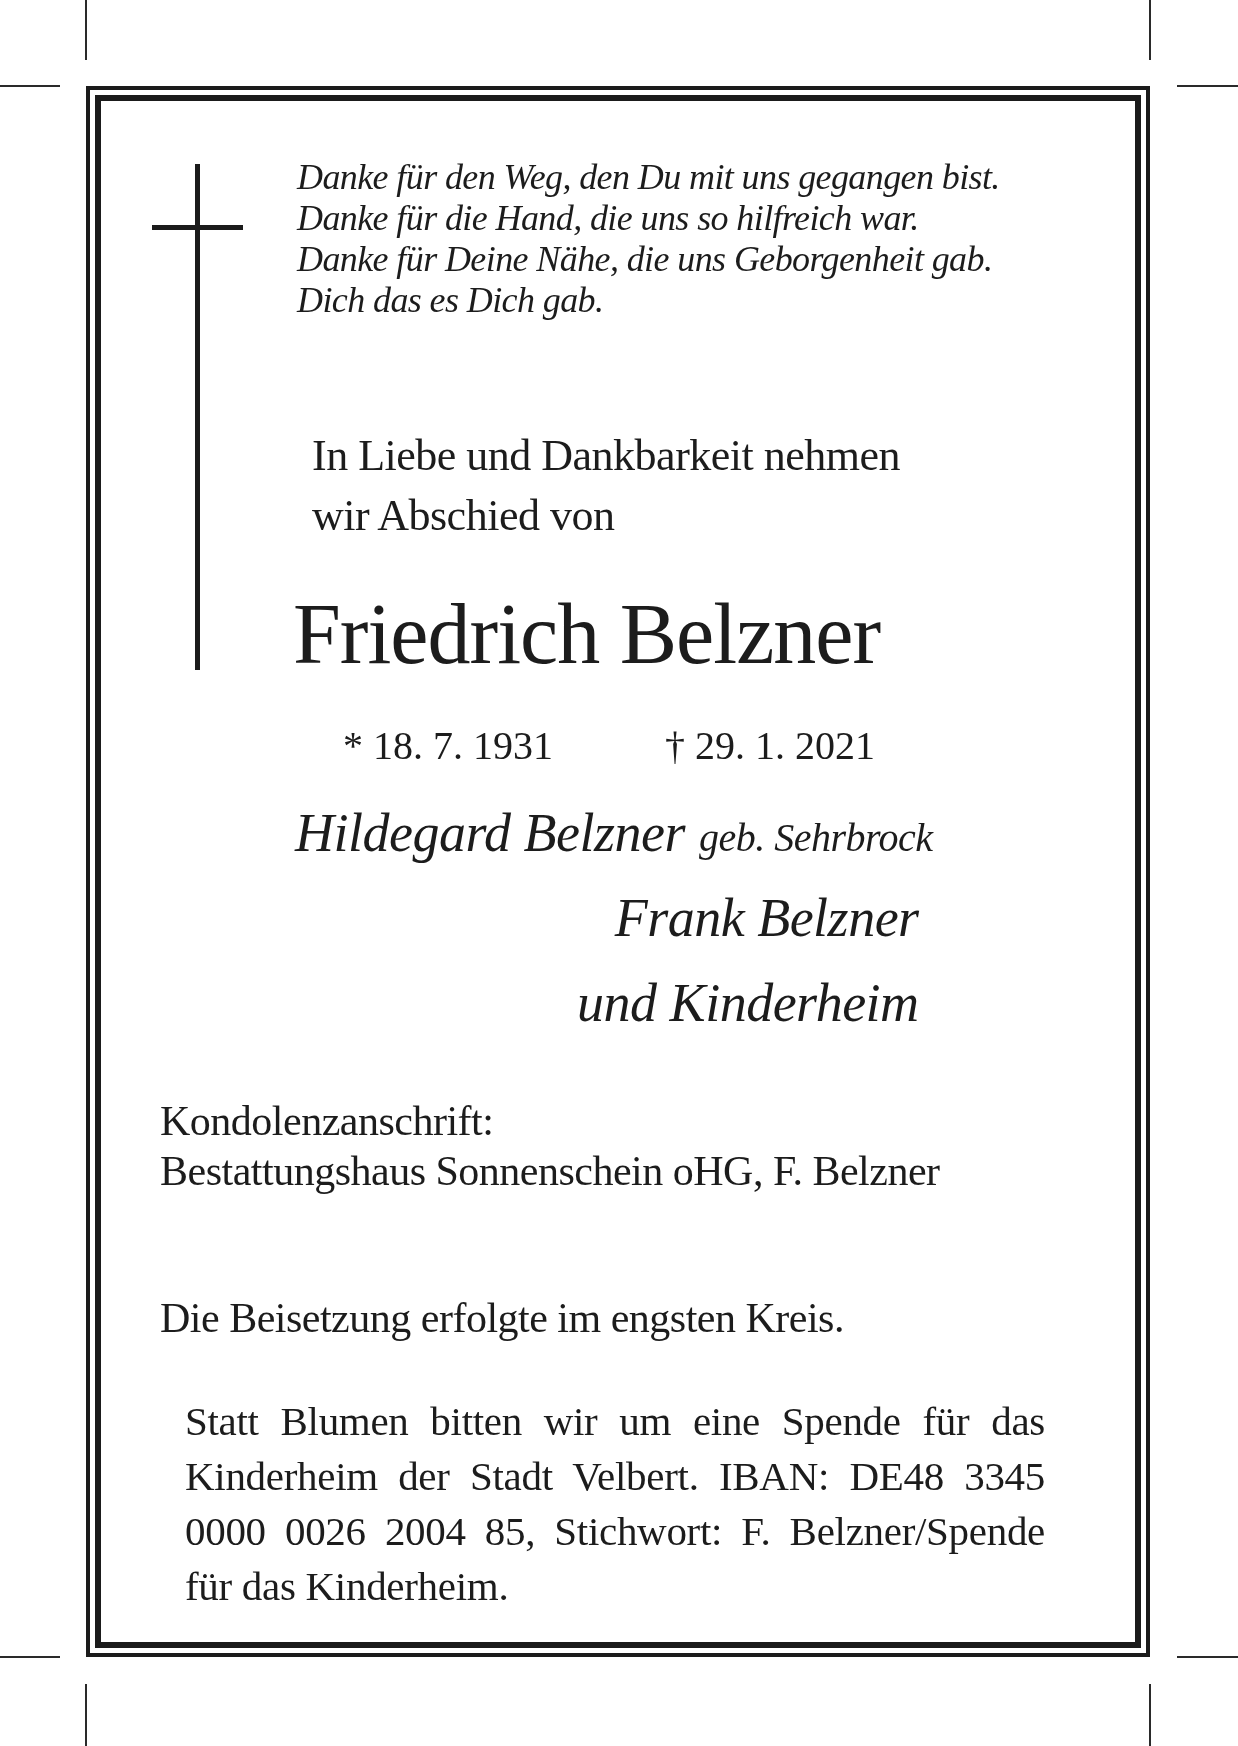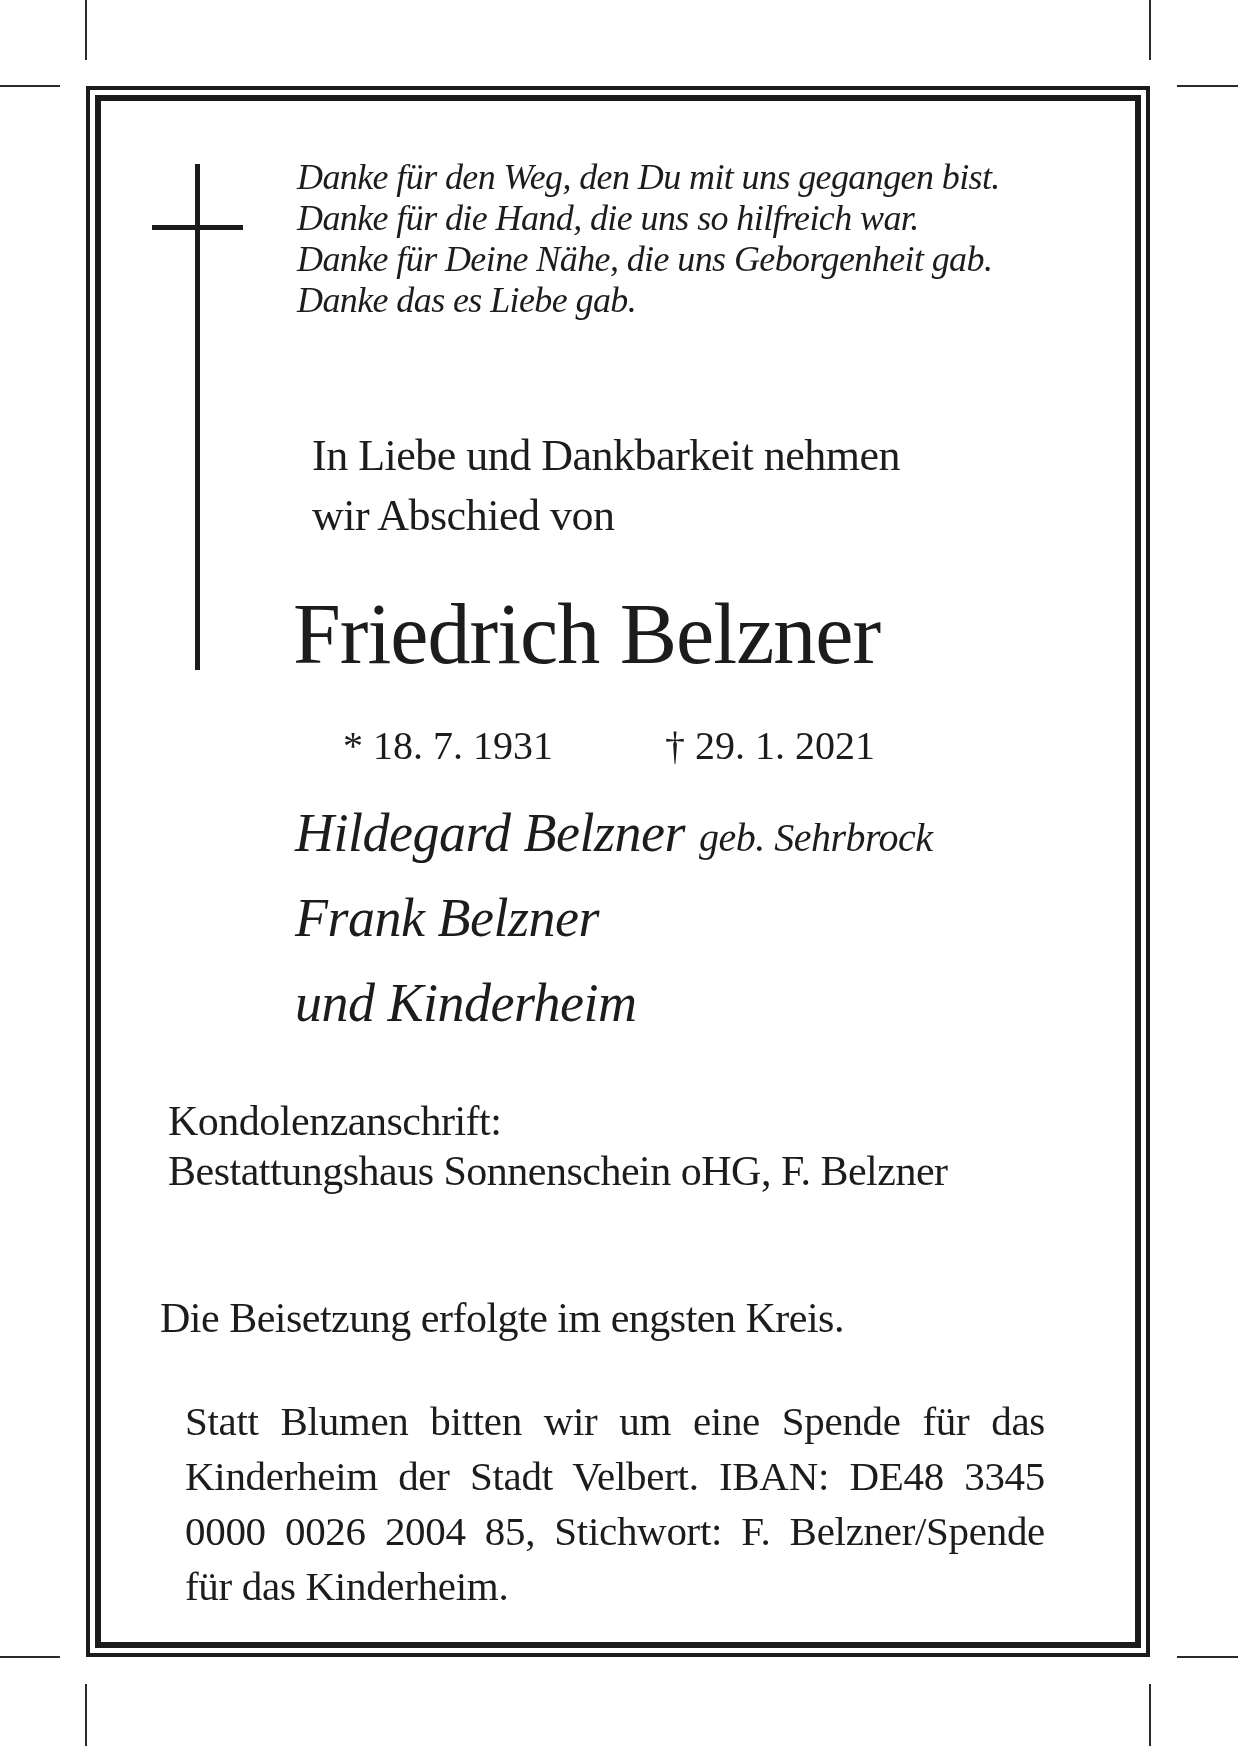--- a/index.html
+++ b/index.html
@@ -85,28 +85,29 @@
   .date-birth { left: 343px; }
   .date-death { left: 665px; }
   .mourners {
     position: absolute;
     left: 295px; top: 793px;
     font-style: italic;
     font-size: 54px;
     line-height: 81px;
     letter-spacing: -0.5px;
     white-space: nowrap;
+    text-align: right;
   }
   .mourners .suffix {
     font-size: 40px;
     padding-left: 14px;
   }
   .condolence {
     position: absolute;
-    left: 168px; top: 1096px;
+    left: 160px; top: 1096px;
     font-size: 42px;
     line-height: 50px;
     letter-spacing: -0.5px;
     white-space: nowrap;
   }
   .burial {
     position: absolute;
     left: 160px; top: 1293px;
     font-size: 42px;
     line-height: 50px;
@@ -151,21 +152,21 @@
 
   <div>
     <div class="cross-v"></div>
     <div class="cross-h"></div>
   </div>
 
   <div class="poem">
     <div>Danke für den Weg, den Du mit uns gegangen bist.</div>
     <div>Danke für die Hand, die uns so hilfreich war.</div>
     <div>Danke für Deine Nähe, die uns Geborgenheit gab.</div>
-    <div>Danke das es Liebe gab.</div>
+    <div>Dich das es Dich gab.</div>
   </div>
 
   <div class="intro">
     <div>In Liebe und Dankbarkeit nehmen</div>
     <div>wir Abschied von</div>
   </div>
 
   <div class="deceased">Friedrich Belzner</div>
 
   <div class="date date-birth">* 18. 7. 1931</div>

